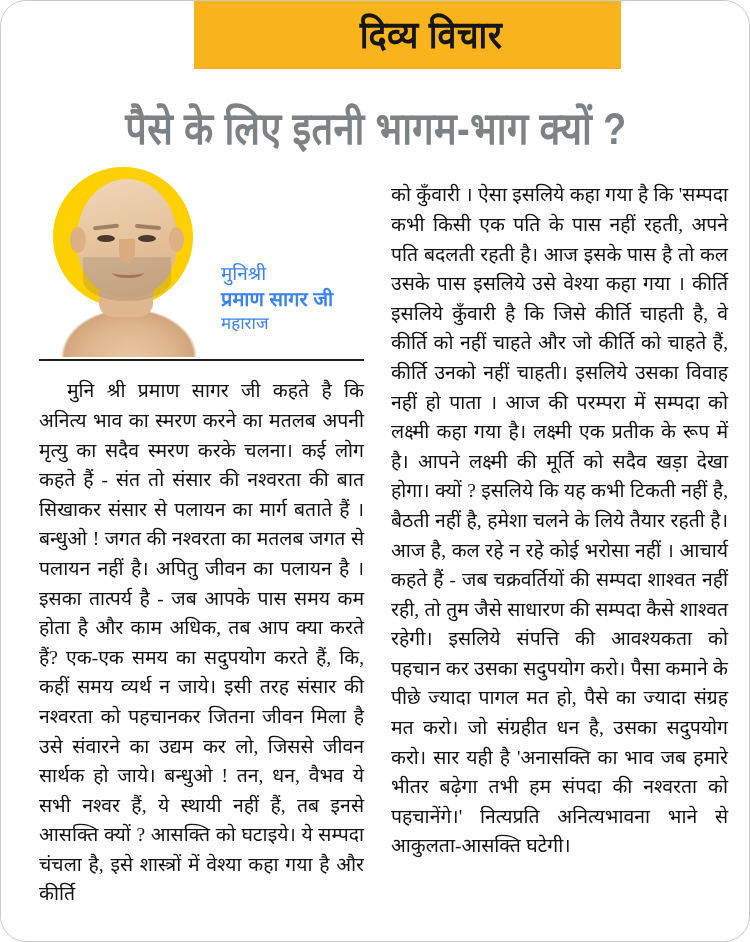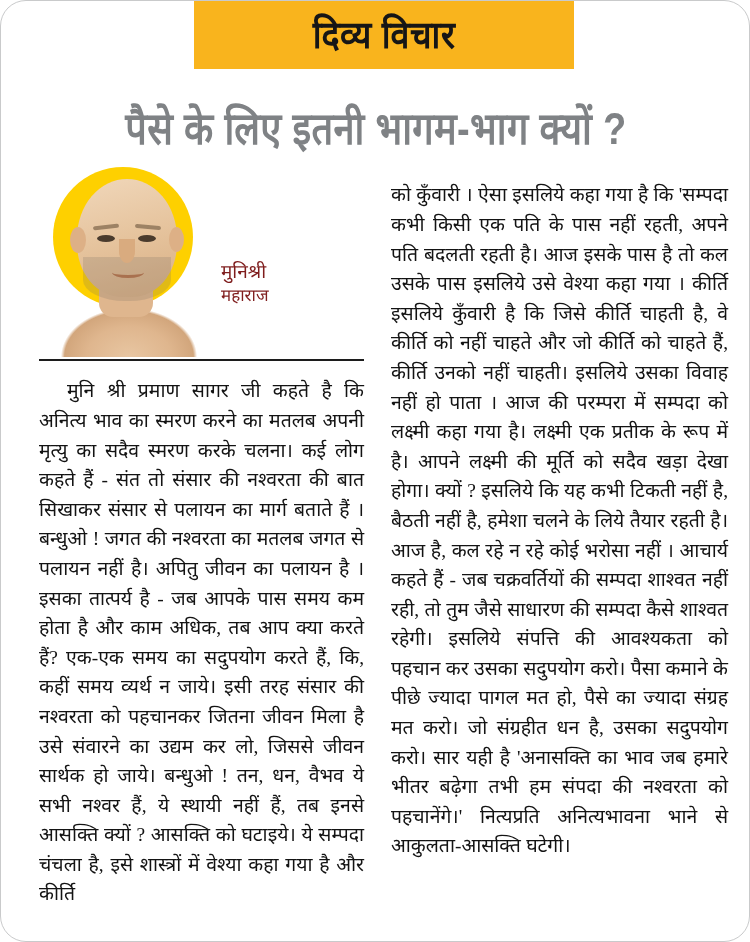--- a/index.html
+++ b/index.html
@@ -29,20 +29,21 @@
   .masthead {
     position: absolute;
     left: 193px;
     top: 0px;
     width: 380px;
     height: 68px;
     background: #f9b41d;
     display: flex;
     align-items: center;
     justify-content: center;
+    padding-left: 47px;
   }
   .masthead-title {
     font-family: "Liberation Sans", "DejaVu Sans", sans-serif;
     font-weight: 700;
     font-size: 34px;
     line-height: 1;
     color: #161616;
     letter-spacing: 0.5px;
     transform: scaleY(1.12);
   }
@@ -196,22 +197,22 @@
     height: 44px;
     border-radius: 0 0 48% 48%;
     background: rgba(120,110,98,0.22);
   }
 
   .author-name {
     position: absolute;
     left: 192px;
     top: 100px;
     width: 150px;
-    font-family: Liberation Mono, monospace;
-    color: #7f1d1d;
+    font-family: Liberation Sans, sans-serif;
+    color: #3b82f6;
   }
   .author-prefix {
     display: block;
     font-size: 19px;
     line-height: 1.32;
     font-weight: 400;
   }
   .author-main {
     display: block;
     font-size: 20px;
@@ -292,20 +293,21 @@
             <div class="brow-r"></div>
             <div class="eye-l"></div>
             <div class="eye-r"></div>
             <div class="nose"></div>
             <div class="mouth"></div>
           </div>
         </div>
 
         <div class="author-name">
           <span class="author-prefix">मुनिश्री</span>
+          <span class="author-main">प्रमाण सागर जी</span>
           <span class="author-suffix">महाराज</span>
         </div>
       </div>
 
       <div class="rule"></div>
 
       <p class="body-text">मुनि श्री प्रमाण सागर जी कहते है कि अनित्य भाव का स्मरण करने का मतलब अपनी मृत्यु का सदैव स्मरण करके चलना। कई लोग कहते हैं - संत तो संसार की नश्वरता की बात सिखाकर संसार से पलायन का मार्ग बताते हैं । बन्धुओ ! जगत की नश्वरता का मतलब जगत से पलायन नहीं है। अपितु जीवन का पलायन है । इसका तात्पर्य है - जब आपके पास समय कम होता है और काम अधिक, तब आप क्या करते हैं? एक-एक समय का सदुपयोग करते हैं, कि, कहीं समय व्यर्थ न जाये। इसी तरह संसार की नश्वरता को पहचानकर जितना जीवन मिला है उसे संवारने का उद्यम कर लो, जिससे जीवन सार्थक हो जाये। बन्धुओ ! तन, धन, वैभव ये सभी नश्वर हैं, ये स्थायी नहीं हैं, तब इनसे आसक्ति क्यों ? आसक्ति को घटाइये। ये सम्पदा चंचला है, इसे शास्त्रों में वेश्या कहा गया है और कीर्ति</p>
     </div>
 
     <div class="col col2">

